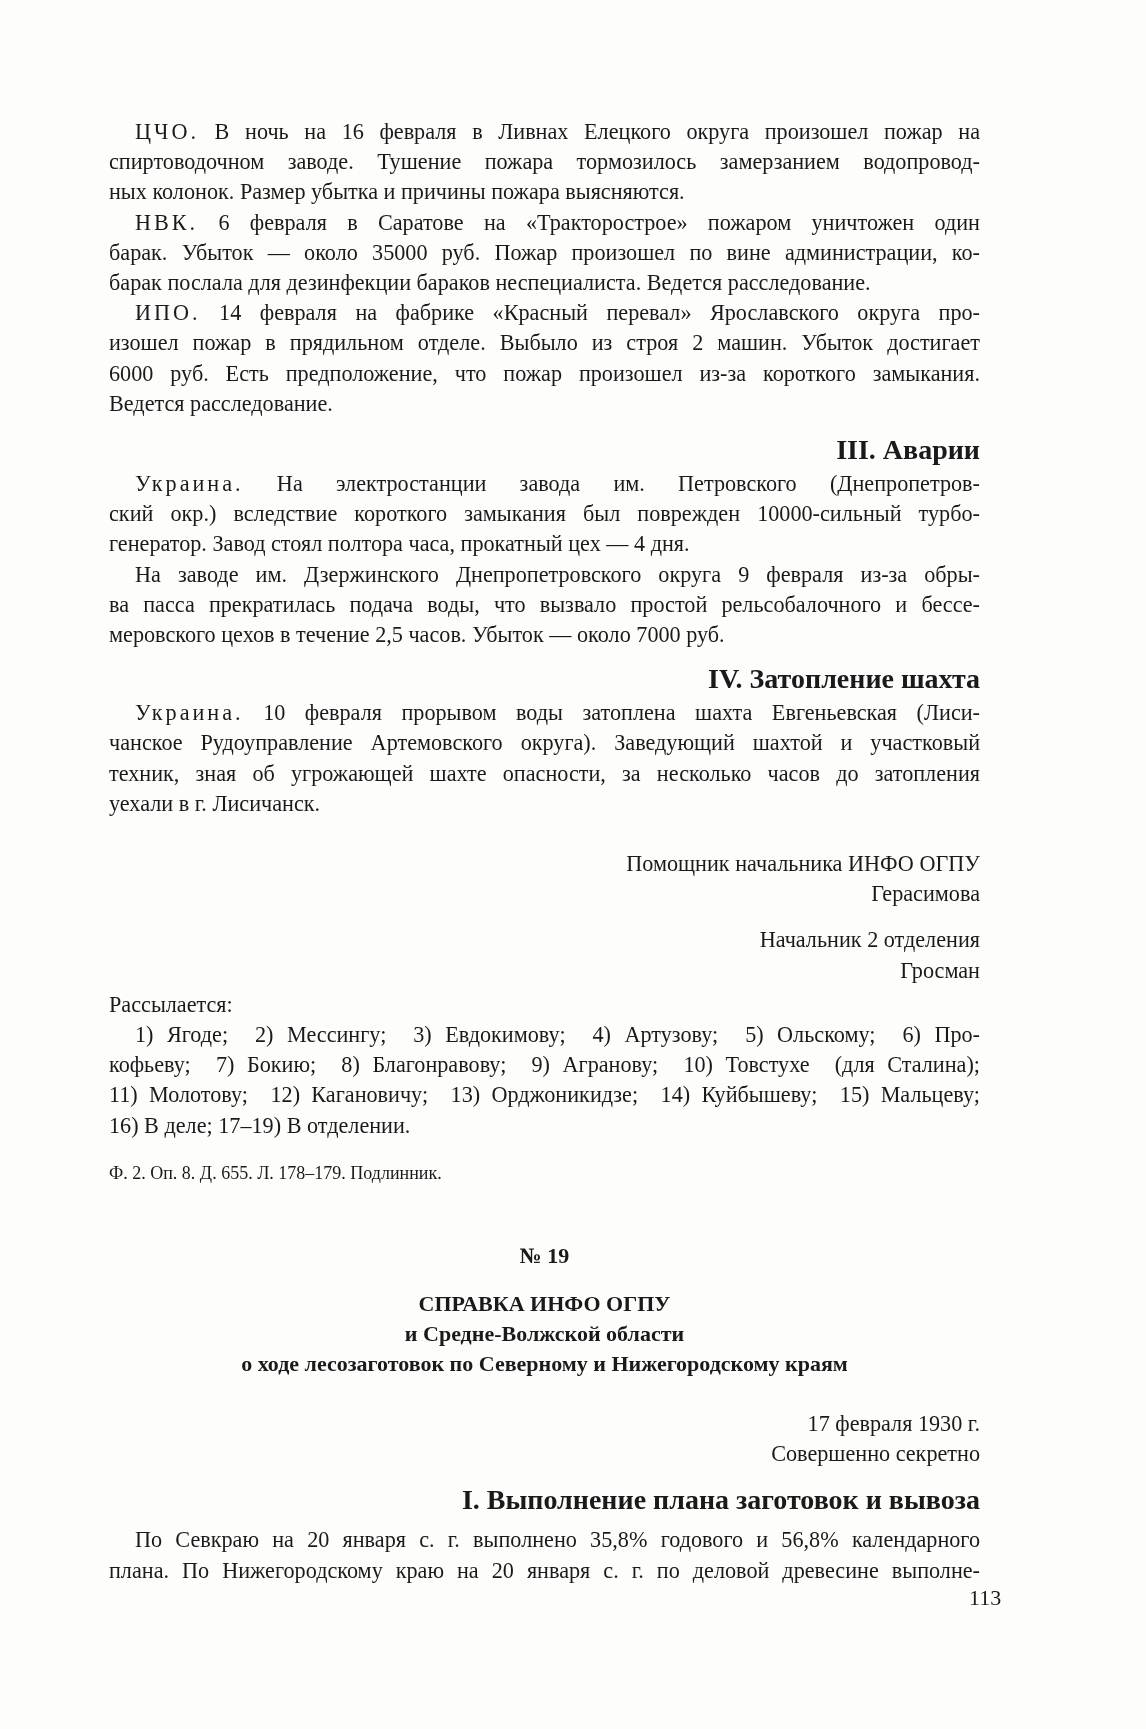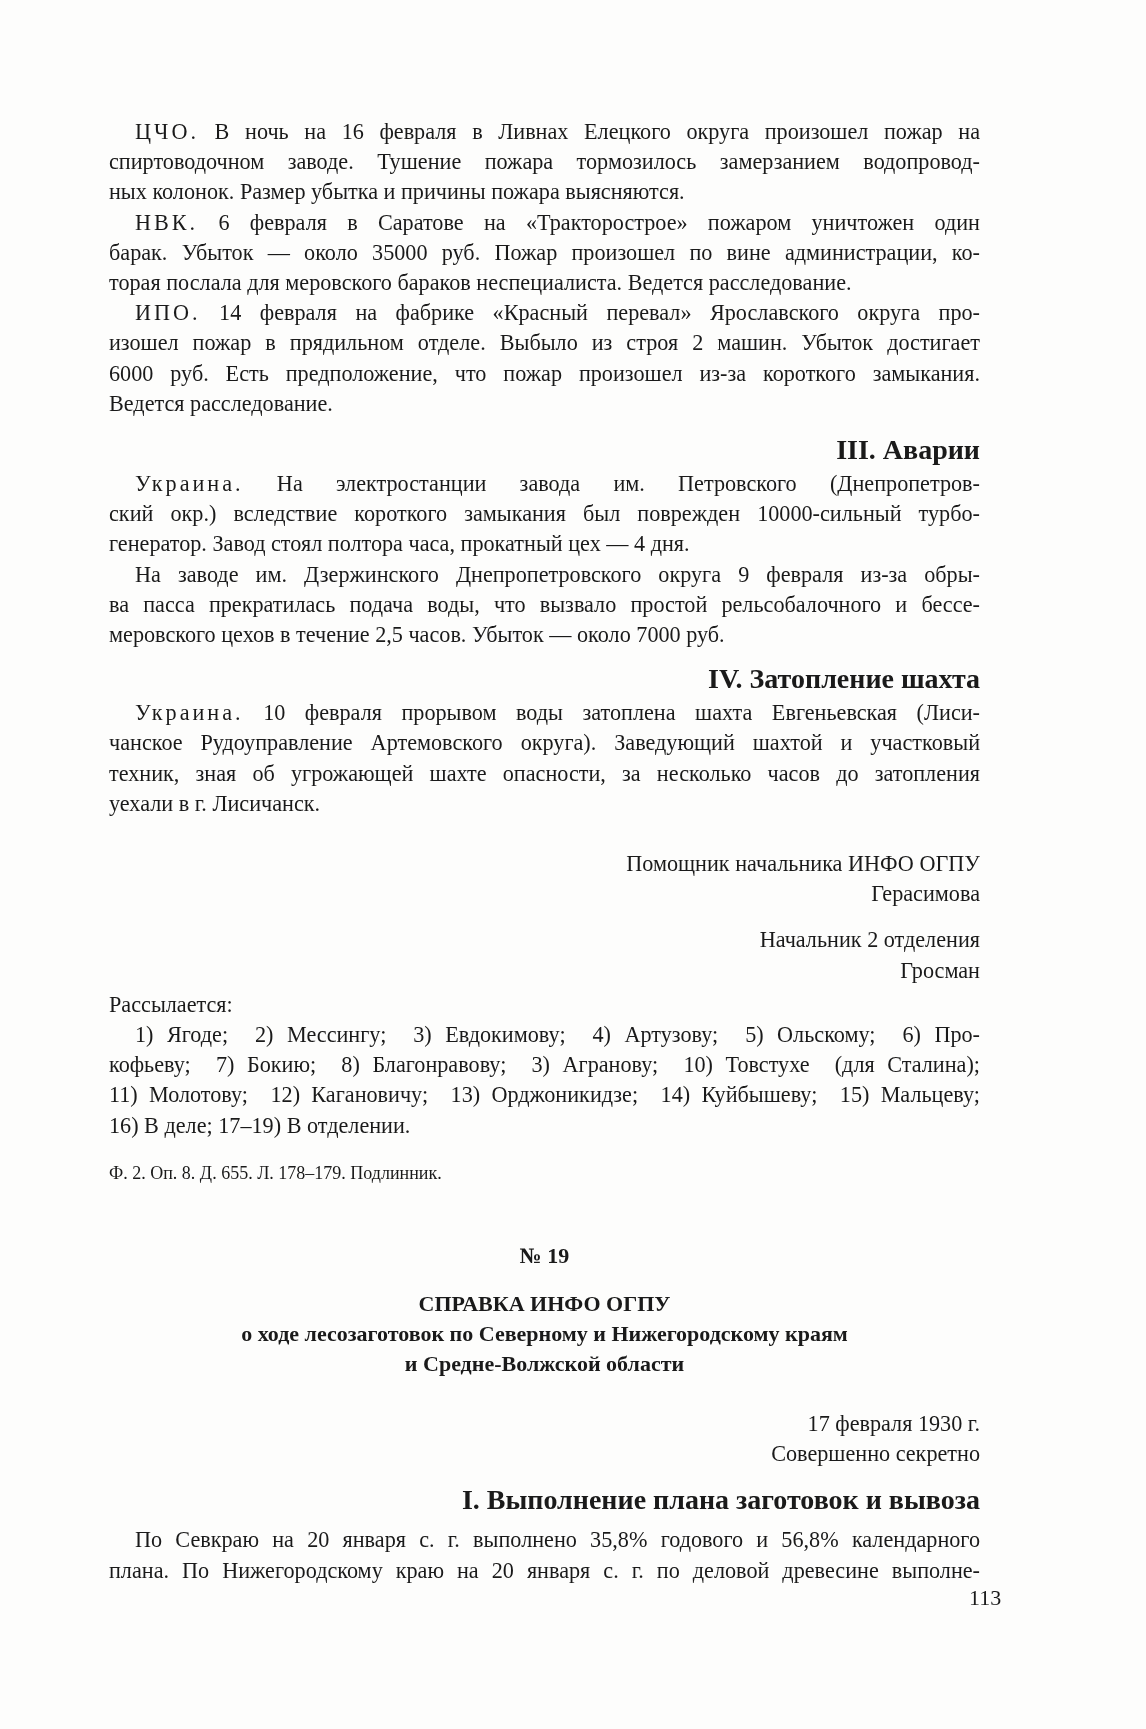--- a/index.html
+++ b/index.html
@@ -102,21 +102,21 @@
 
   <div class="p">
     <span class="line indent"><span class="spaced">ЦЧО.</span><span> В ночь на 16 февраля в Ливнах Елецкого округа произошел пожар на</span></span>
     <span class="line">спиртоводочном заводе. Тушение пожара тормозилось замерзанием водопровод-</span>
     <span class="line last">ных колонок. Размер убытка и причины пожара выясняются.</span>
   </div>
 
   <div class="p">
     <span class="line indent"><span class="spaced">НВК.</span><span> 6 февраля в Саратове на «Тракторострое» пожаром уничтожен один</span></span>
     <span class="line">барак. Убыток — около 35000 руб. Пожар произошел по вине администрации, ко-</span>
-    <span class="line last">торая послала для меровского бараков неспециалиста. Ведется расследование.</span>
+    <span class="line last">барак послала для дезинфекции бараков неспециалиста. Ведется расследование.</span>
   </div>
 
   <div class="p">
     <span class="line indent"><span class="spaced">ИПО.</span><span> 14 февраля на фабрике «Красный перевал» Ярославского округа про-</span></span>
     <span class="line">изошел пожар в прядильном отделе. Выбыло из строя 2 машин. Убыток достигает</span>
     <span class="line">6000 руб. Есть предположение, что пожар произошел из-за короткого замыкания.</span>
     <span class="line last">Ведется расследование.</span>
   </div>
 
   <h2 class="heading h-sec3">III. Аварии</h2>
@@ -147,31 +147,31 @@
     <div>Герасимова</div>
   </div>
   <div class="signature sig2">
     <div>Начальник 2 отделения</div>
     <div>Гросман</div>
   </div>
 
   <div class="mailing-title">Рассылается:</div>
   <div class="p">
     <span class="line indent" style="white-space:pre;">1) Ягоде;  2) Мессингу;  3) Евдокимову;  4) Артузову;  5) Ольскому;  6) Про-</span>
-    <span class="line" style="white-space:pre;">кофьеву;  7) Бокию;  8) Благонравову;  3) Агранову;  10) Товстухе  (для Сталина);</span>
+    <span class="line" style="white-space:pre;">кофьеву;  7) Бокию;  8) Благонравову;  9) Агранову;  10) Товстухе  (для Сталина);</span>
     <span class="line" style="white-space:pre;">11) Молотову;  12) Кагановичу;  13) Орджоникидзе;  14) Куйбышеву;  15) Мальцеву;</span>
     <span class="line last">16) В деле; 17–19) В отделении.</span>
   </div>
 
   <div class="archive">Ф. 2. Оп. 8. Д. 655. Л. 178–179. Подлинник.</div>
 
   <div class="doc-number">№ 19</div>
   <div class="doc-title">СПРАВКА ИНФО ОГПУ</div>
+  <div class="doc-subtitle">и Средне-Волжской области</div>
   <div class="doc-subtitle">о ходе лесозаготовок по Северному и Нижегородскому краям</div>
-  <div class="doc-subtitle">и Средне-Волжской области</div>
 
   <div class="date-block">
     <div>17 февраля 1930 г.</div>
     <div>Совершенно секретно</div>
   </div>
 
   <h2 class="heading h-sec1">I. Выполнение плана заготовок и вывоза</h2>
 
   <div class="p">
     <span class="line indent">По Севкраю на 20 января с. г. выполнено 35,8% годового и 56,8% календарного</span>

